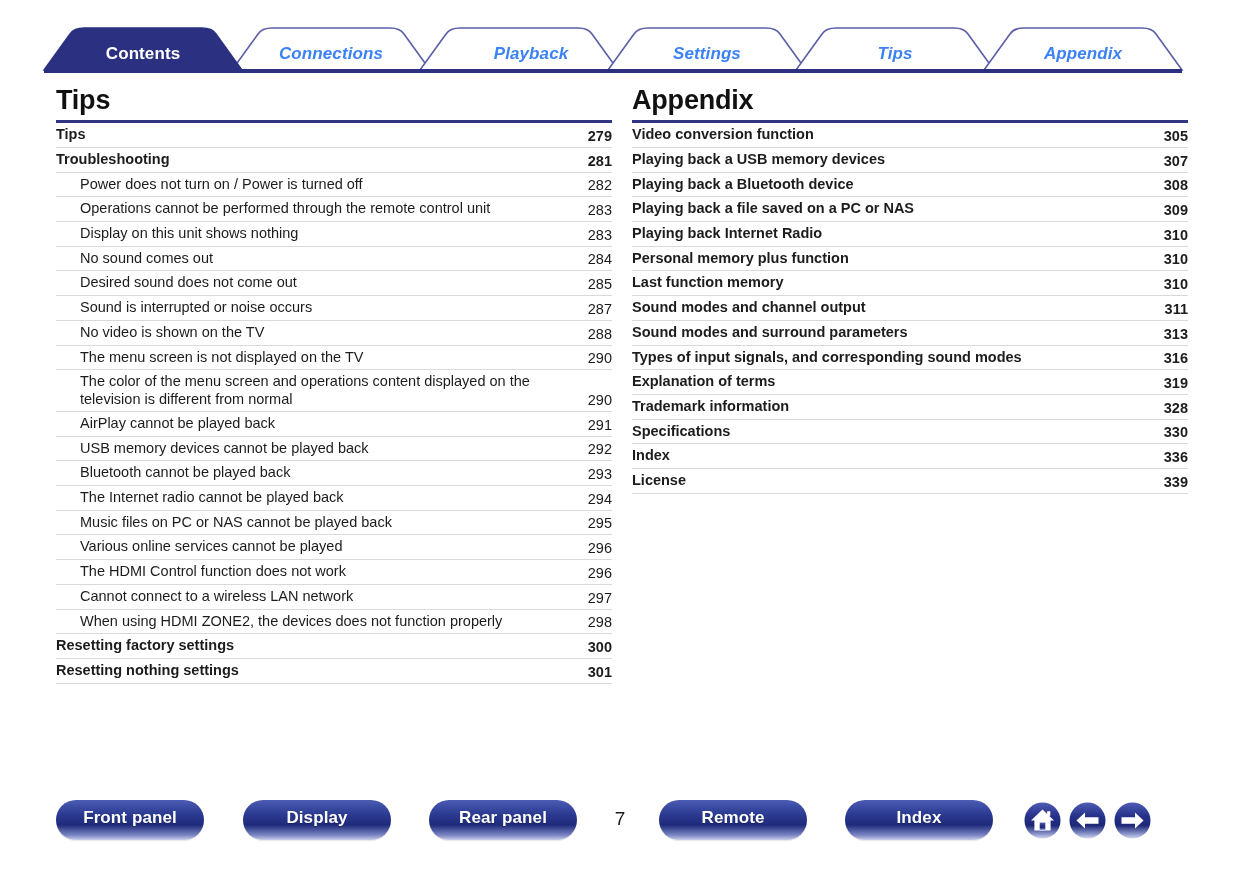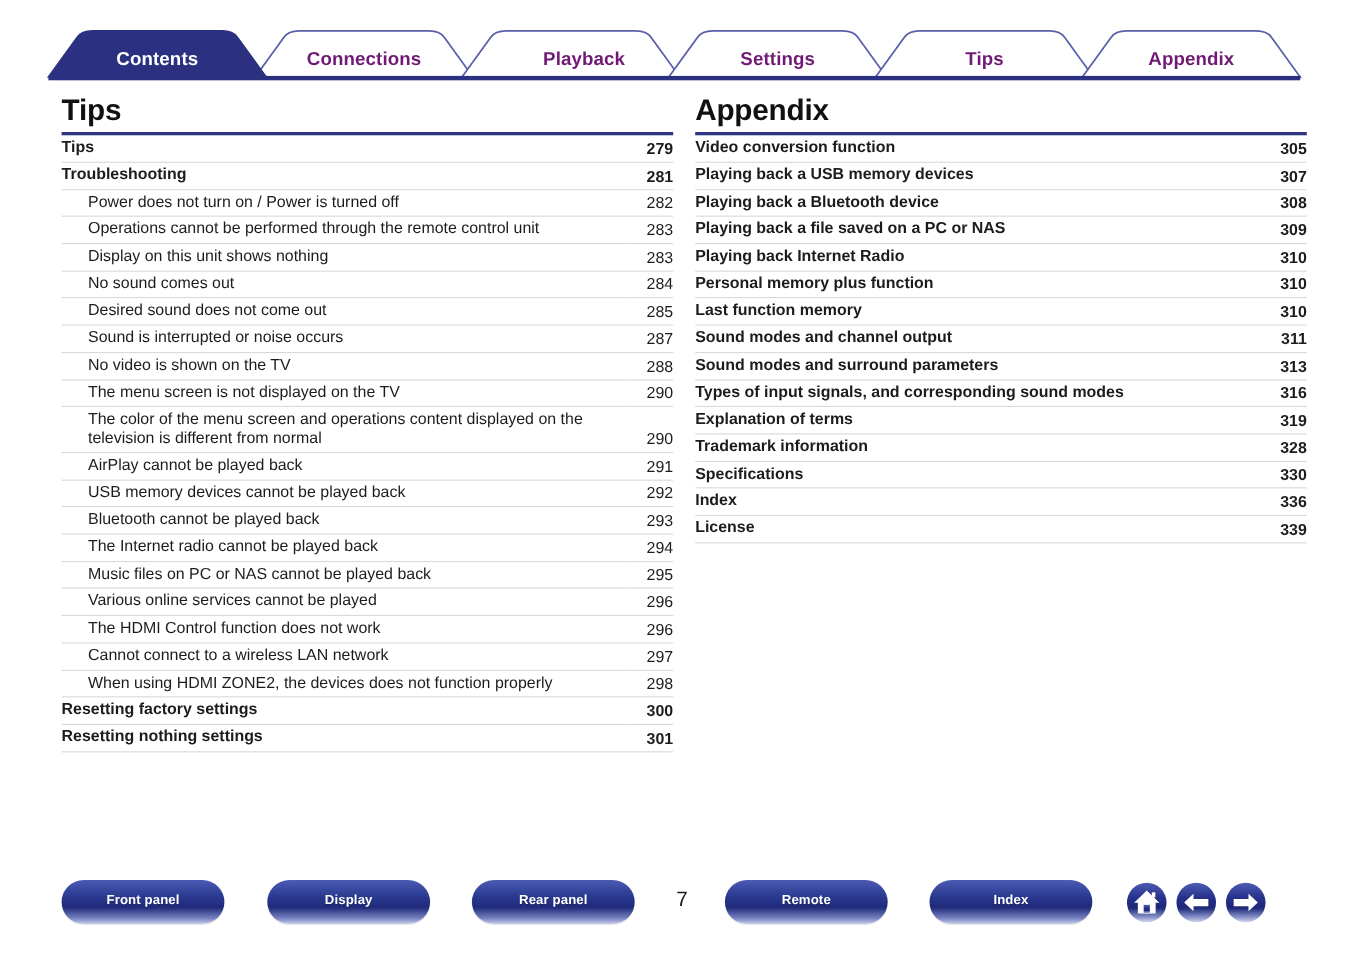--- a/index.html
+++ b/index.html
@@ -31,21 +31,21 @@
     position: absolute;
     top: 45px;
     font-size: 17px;
     font-weight: bold;
     letter-spacing: 0.1px;
     text-align: center;
     white-space: nowrap;
     line-height: 1;
   }
   .tab-label.active { color: #ffffff; }
-  .tab-label.inactive { color: #701a75; }
+  .tab-label.inactive { color: #3b82f6; font-style: italic; }
 
   
   .columns {
     position: absolute;
     left: 0;
     top: 86px;
     width: 1240px;
   }
   .col {
     position: absolute;
@@ -105,21 +105,21 @@
     height: 58px;
   }
   .pill {
     position: absolute;
     top: 0;
     height: 40px;
     border-radius: 20px;
     background: linear-gradient(to bottom, #4c5bb3 0%, #2a3990 38%, #1f2a7a 62%, #7b86c4 88%, #c9cee8 100%);
     box-shadow: 0 1px 1px rgba(0,0,0,0.10);
     color: #ffffff;
-    font-size: 12px;
+    font-size: 17px;
     font-weight: bold;
     display: flex;
     align-items: center;
     justify-content: center;
     white-space: nowrap;
     letter-spacing: 0.1px;
   }
   .pill span { 
     position: relative; 
     top: -2px;

